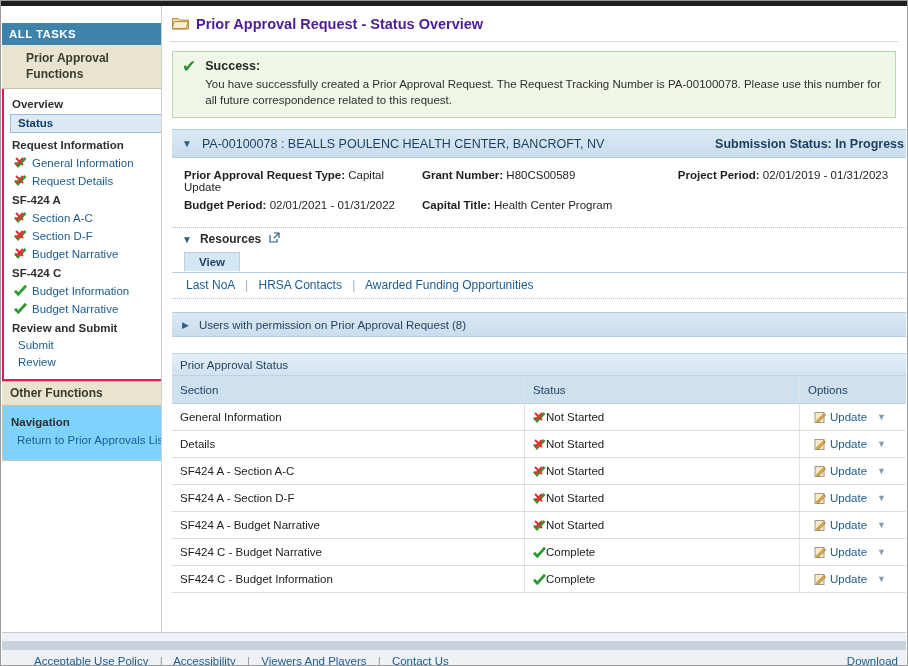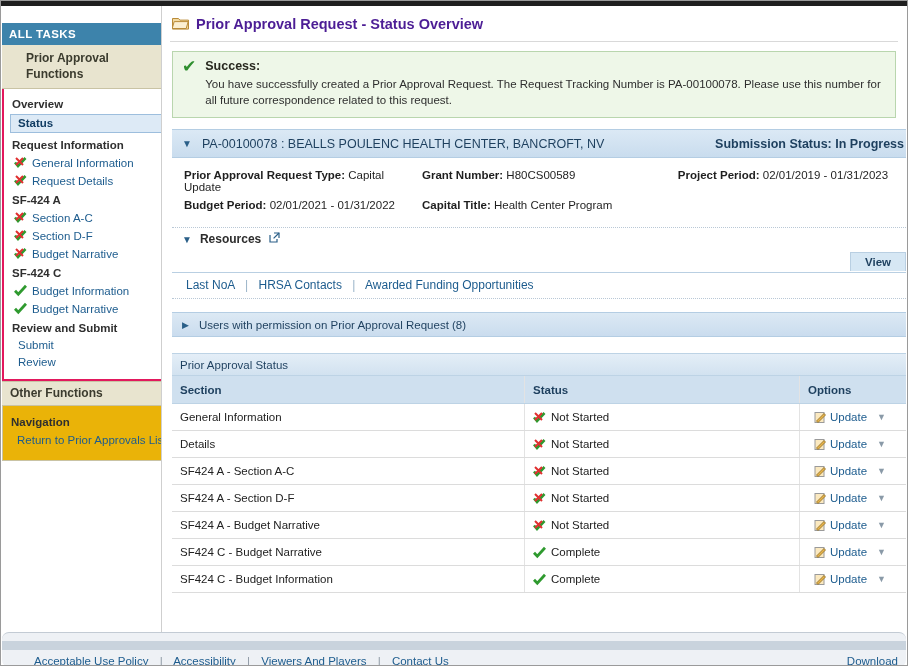--- a/index.html
+++ b/index.html
@@ -113,21 +113,21 @@
     position: absolute;
     right: 8px;
     top: 7px;
     color: #7c7759;
     font-size: 9px;
   }
   .otherbox {
     border: 1px solid #c9c3a4;
     border-top: none;
     padding: 6px 0 10px 0;
-    background: #eab308;
+    background: #7dd3fc;
   }
   .sb-item.wrap {
     display: block;
     line-height: 14px;
     padding-left: 14px;
     padding-right: 8px;
   }
   
   .ico { width: 13px; height: 13px; flex: 0 0 13px; position: relative; display:inline-block; }
   .ico svg { display: block; }
@@ -208,21 +208,20 @@
     font-weight: bold;
     color: #2d2d2d;
     border-top: 1px dotted #b9c8d6;
   }
   .res-head .tri { color: #2a5f88; font-size: 10px; font-weight: normal; }
   .tabstrip {
     margin-left: 10px;
     padding-left: 12px;
     border-bottom: 1px solid #b9cfe2;
     height: 21px;
-    text-align: right;
   }
   .tab {
     display: inline-block;
     background: #d6e7f4;
     border: 1px solid #b9cfe2;
     border-bottom: none;
     padding: 3px 14px 3px 14px;
     font-size: 11.5px;
     font-weight: bold;
     color: #1d3f5e;
@@ -268,50 +267,49 @@
     border-collapse: collapse;
     width: 738px;
     table-layout: fixed;
   }
   table.status th {
     background: #cfe0ef;
     border-top: 1px solid #bdd3e5;
     border-bottom: 1px solid #bdd3e5;
     font-size: 11.5px;
     color: #1d3f5e;
-    font-weight: bold;
+    font-weight: normal;
     text-align: left;
     padding: 5px 0 5px 8px;
     height: 17px;
   }
   table.status td {
     border-bottom: 1px solid #dcdcdc;
     font-size: 11.5px;
     color: #222;
     padding: 6px 0 6px 8px;
     height: 14px;
     vertical-align: middle;
   }
   th.c-sec, td.c-sec { width: 344px; }
   th.c-sta, td.c-sta { width: 266px; border-left: 1px solid #e3e3e3; }
   th.c-opt, td.c-opt { width: 128px; border-left: 1px solid #e3e3e3; }
-  .stat-cell { display: flex; gap: 5px; }
+  .stat-cell { display: flex; }
   .opt-cell { display: flex; align-items: center; gap: 3px; padding-left: 6px; }
   .opt-cell .lnk { color: #1d5c8e; cursor: pointer; }
   .opt-cell .caret { color: #8a9aa8; font-size: 9px; margin-left: 7px; }
 
   
   .footer-wrap {
     position: absolute;
     left: 1px; right: 1px;
     top: 631px;
     height: 34px;
     background: #eef1f5;
     border-top: 1px solid #c3cbd4;
-    border-radius: 7px;
   }
   .footer-band {
     position: absolute;
     left: 0; right: 0; top: 8px;
     height: 9px;
     background: #c9d3dd;
   }
   .footer-links {
     position: absolute;
     left: 32px;

